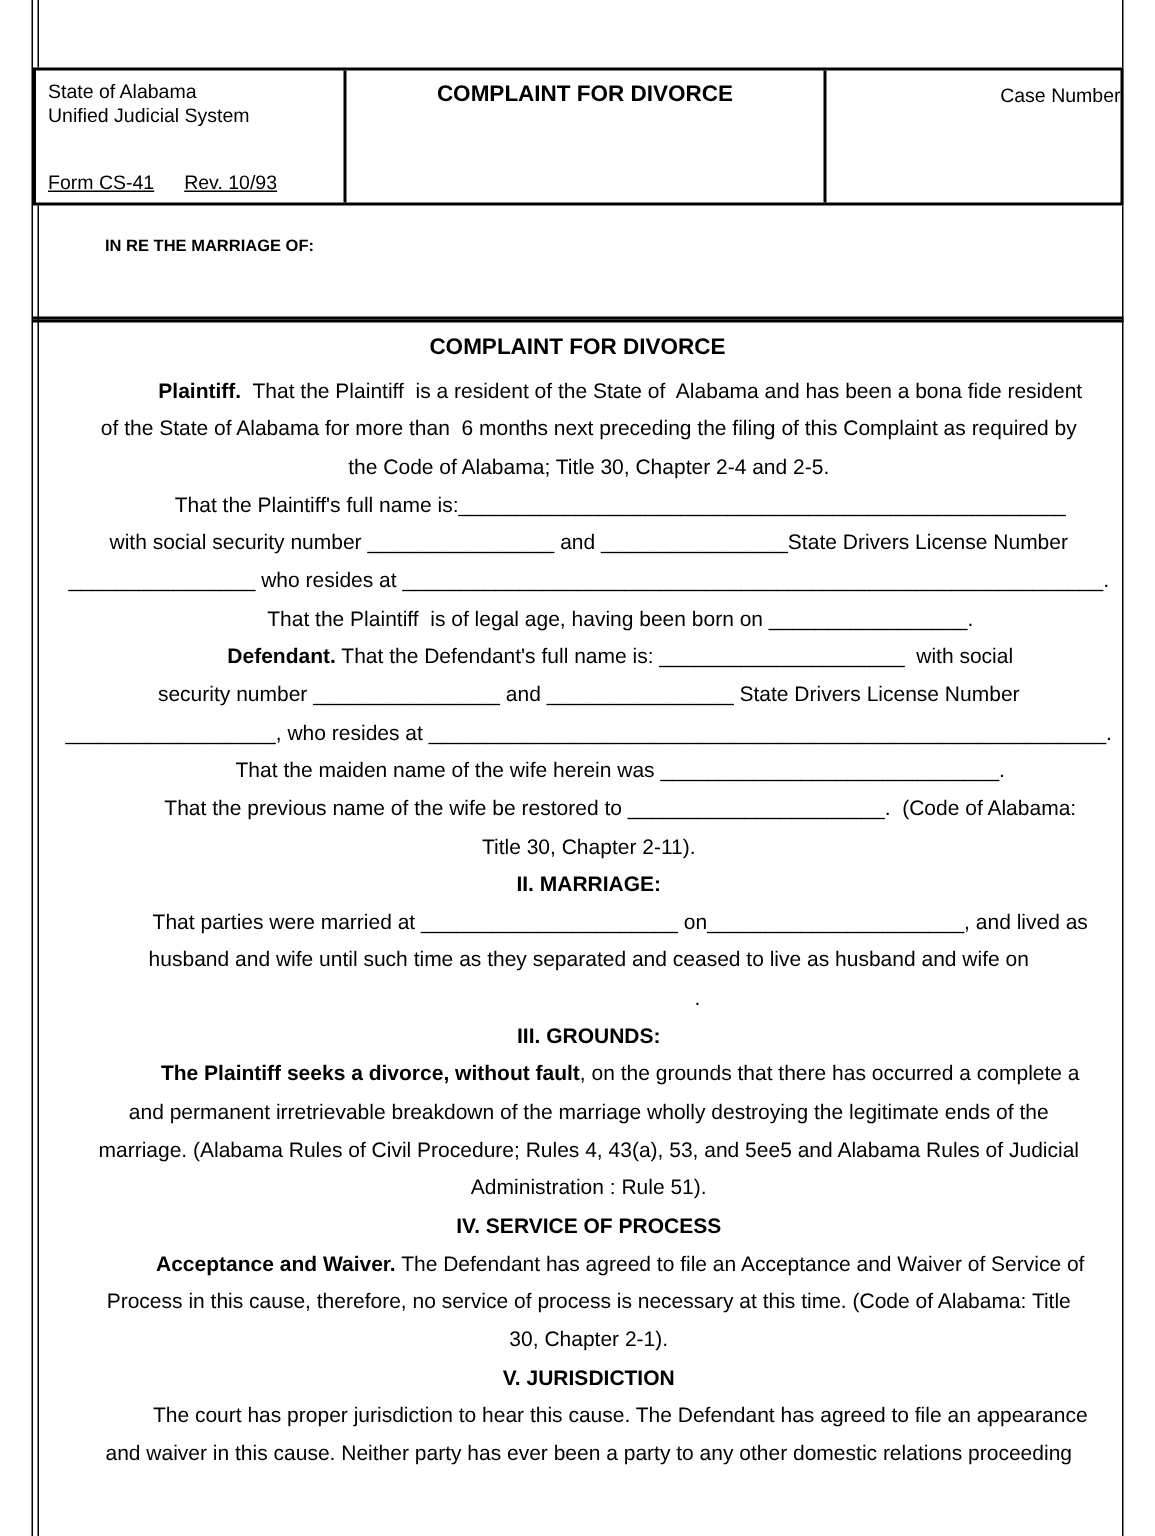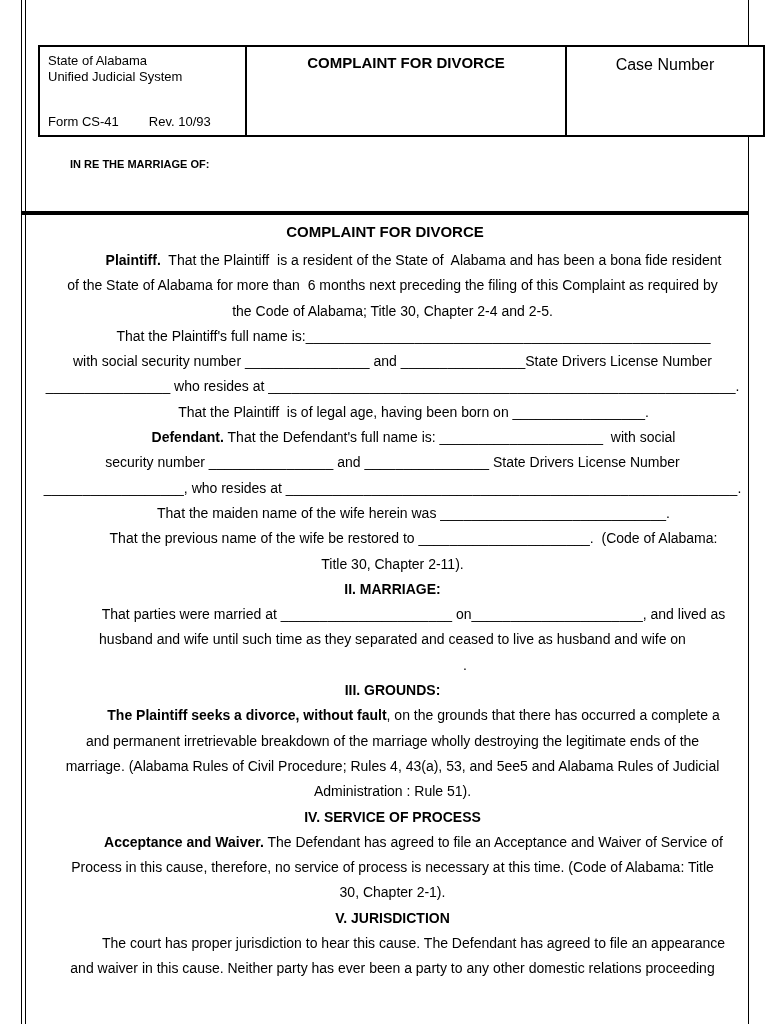--- a/index.html
+++ b/index.html
@@ -13,35 +13,35 @@
   .page { position: absolute; inset: 0; }
   .rule-left {
     position: absolute; left: 21px; top: 0; height: 1024px; width: 5px;
     border-left: 1.5px solid #000; border-right: 1.5px solid #000;
   }
   .rule-right {
     position: absolute; left: 748px; top: 0; height: 1024px; width: 0;
     border-left: 1.5px solid #000;
   }
   .hdr {
-    position: absolute; left: 38px; top: 45px; width: 727px; height: 92px;
+    position: absolute; left: 22px; top: 45px; width: 727px; height: 92px;
     border: 2px solid #000; display: flex; background: #fff;
   }
   .hdr-left {
     width: 205px; padding: 6px 8px 5px 8px;
     display: flex; flex-direction: column;
     font-size: 13px; line-height: 16px;
   }
-  .hdr-form-row { margin-top: auto; display: flex; gap: 30px; }
+  .hdr-form-row { margin-top: auto; display: flex; gap: 20px; text-decoration: underline; }
   .hdr-mid {
     width: 322px; border-left: 2px solid #000; border-right: 2px solid #000;
     text-align: center; padding-top: 7px;
     font-weight: bold; font-size: 15px;
   }
-  .hdr-right { flex: 1; text-align: center; padding-top: 9px; font-size: 16px; border-radius: 28px; }
+  .hdr-right { flex: 1; text-align: right; padding-top: 9px; font-size: 13px; border-radius: 28px; }
   .caption { position: absolute; left: 70px; top: 141px; }
   .court   { font-size: 15px; font-weight: bold; line-height: 18px; white-space: pre; }
   .inre    { margin-top: 14px; font-size: 11px; font-weight: bold; line-height: 18px; white-space: pre; }
   .parties { font-size: 15px; font-weight: bold; line-height: 18px; white-space: pre; }
   .sep {
     position: absolute; left: 22px; top: 211px; width: 727px; height: 3px;
     border-top: 2px solid #000; border-bottom: 2px solid #000;
   }
   .form-title {
     position: absolute; left: 0; top: 223px; width: 770px;

